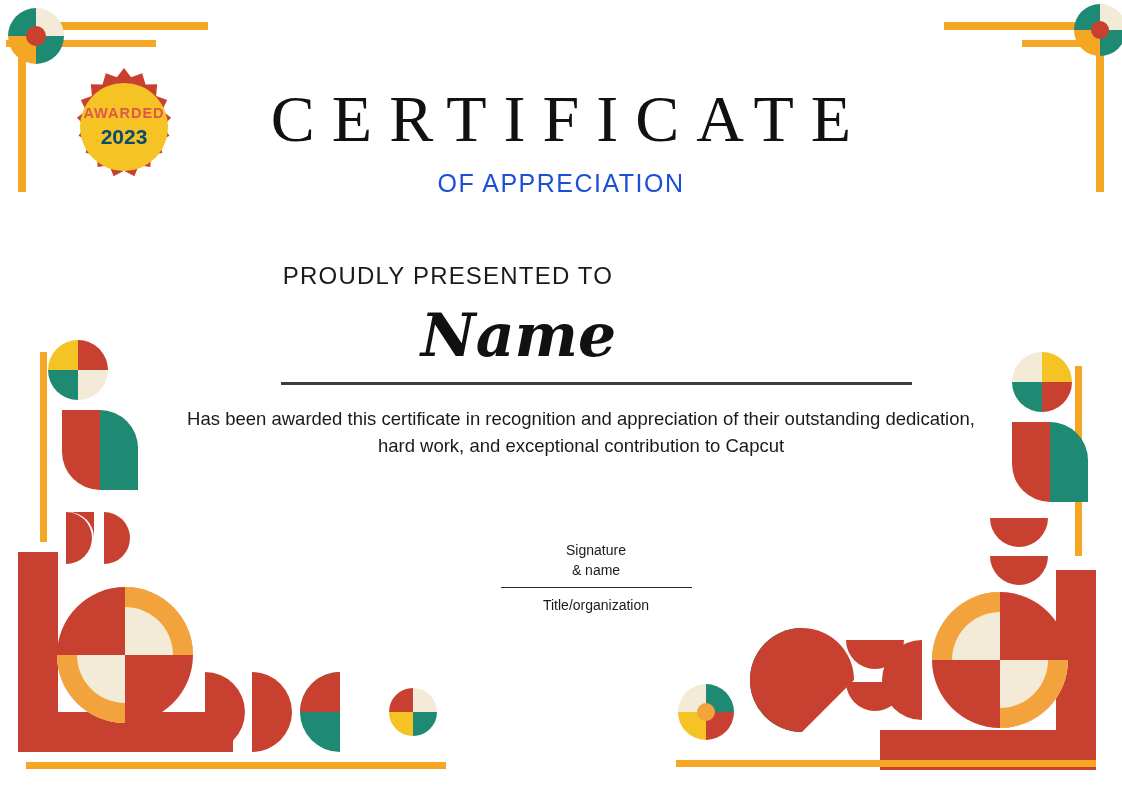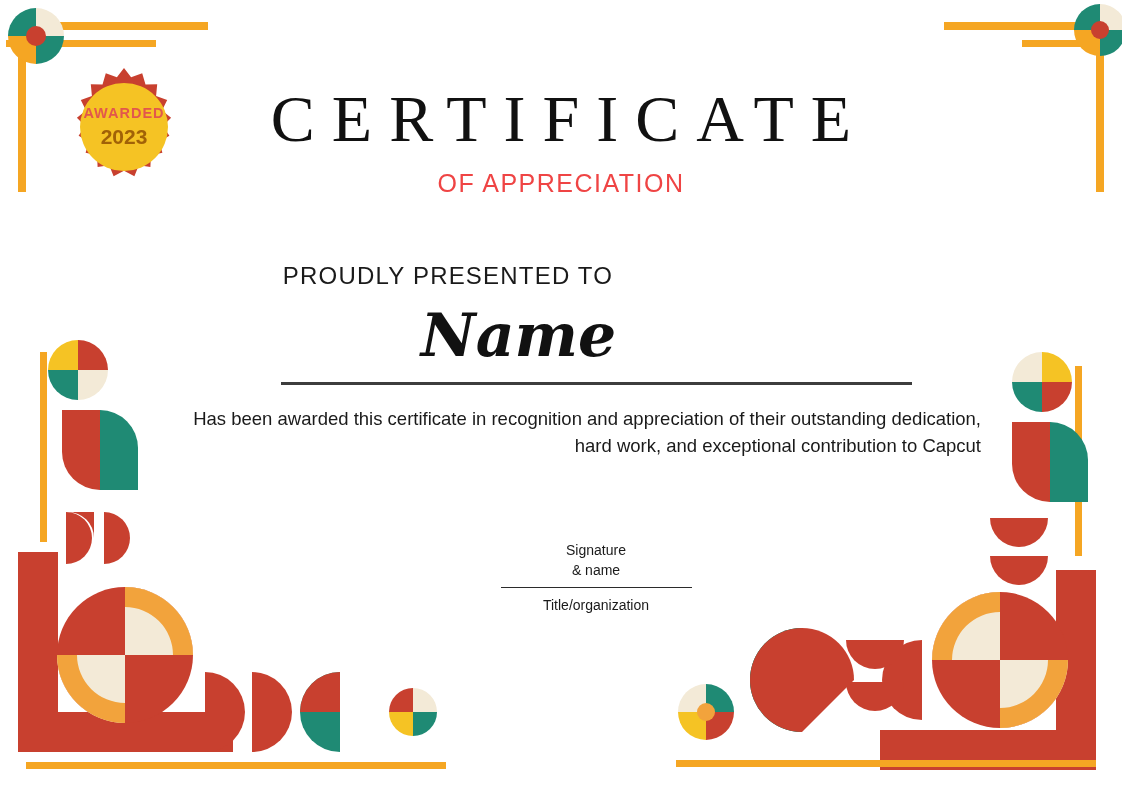--- a/index.html
+++ b/index.html
@@ -34,21 +34,21 @@
     color: #111111;
     margin: 16px;
     padding-left: 17px;
     font-weight: 400;
     line-height: 1.05;
   }
   .cert-subtitle {
     font-family: "Liberation Sans", sans-serif;
     font-size: 25px;
     letter-spacing: 1.5px;
-    color: #ef4444;
+    color: #1d4ed8;
     margin-top: 6px;
   }
 
   
   .presented-to {
     position: absolute;
     top: 262px;
     left: 0;
     width: 896px;
     text-align: center;
@@ -74,21 +74,21 @@
     left: 281px;
     width: 631px;
     height: 3px;
     background: #3d3d3d;
   }
   .body-text {
     position: absolute;
     top: 406px;
     left: 181px;
     width: 800px;
-    text-align: right;
+    text-align: center;
     font-size: 18.5px;
     line-height: 1.45;
     color: #1a1a1a;
   }
 
   
   .signature-block {
     position: absolute;
     top: 541px;
     left: 446px;
@@ -135,21 +135,21 @@
   }
   .badge-awarded {
     font-size: 14.5px;
     font-weight: bold;
     letter-spacing: 1px;
     color: #e2574c;
   }
   .badge-year {
     font-size: 21px;
     font-weight: bold;
-    color: #a16207;
+    color: #0c4a6e;
   }
 
   
   .deco {
     position: absolute;
     left: 0;
     top: 0;
     width: 1122px;
     height: 793px;
     pointer-events: none;

